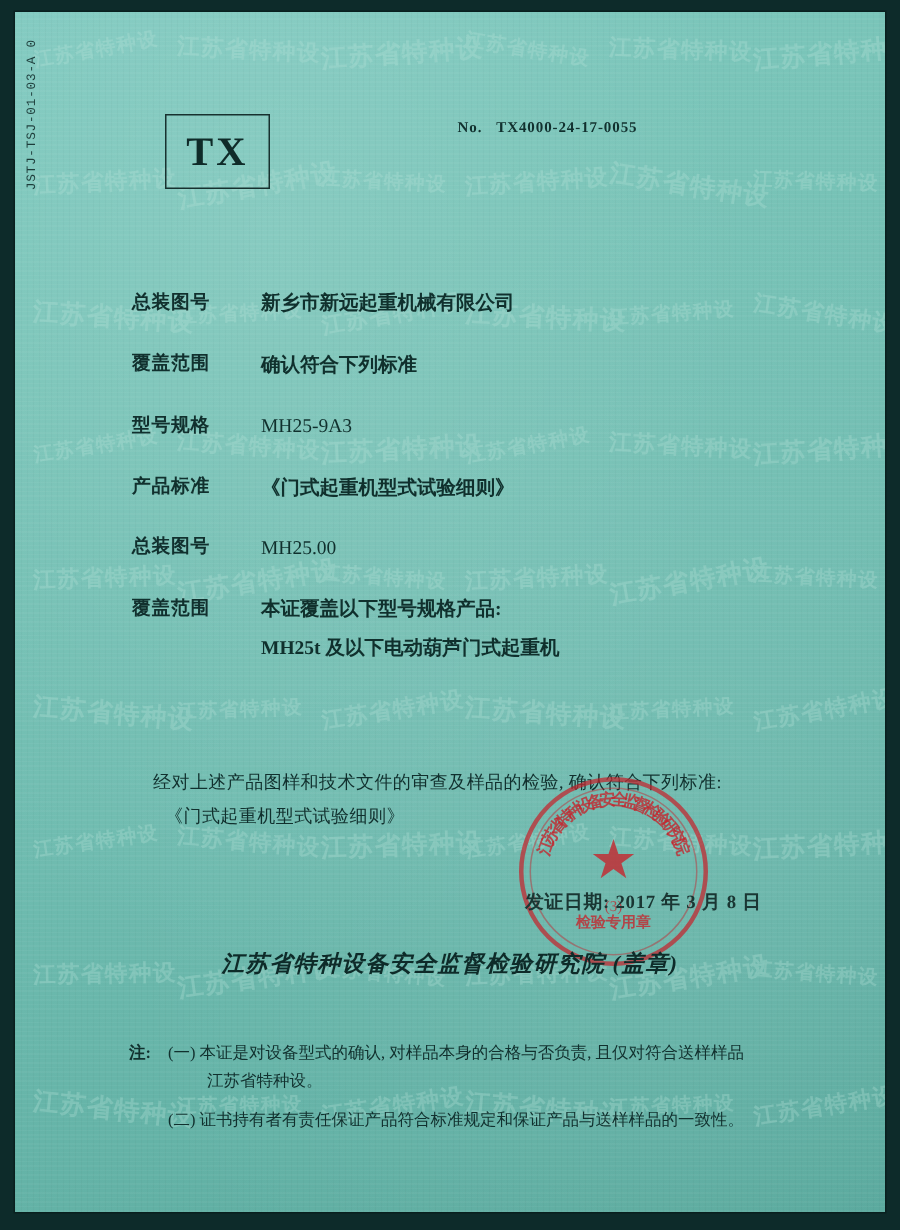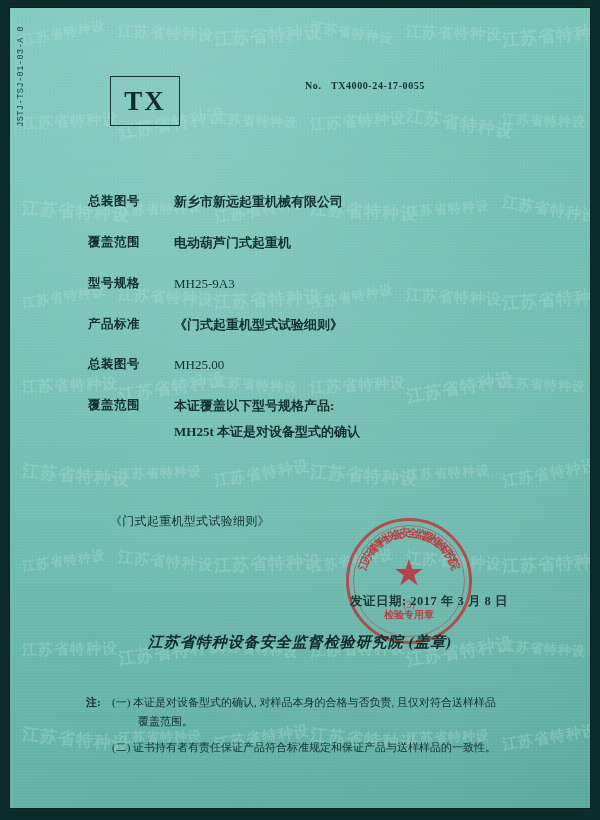--- a/index.html
+++ b/index.html
@@ -405,44 +405,45 @@
         </div>
       </div>
 
       <div class="fields">
         <div class="row">
           <div class="label">总装图号</div>
           <div class="value bold">新乡市新远起重机械有限公司</div>
         </div>
         <div class="row">
           <div class="label">覆盖范围</div>
-          <div class="value bold">电动葫芦门式起重机</div>
+          <div class="value bold">确认符合下列标准</div>
         </div>
         <div class="row">
           <div class="label">型号规格</div>
           <div class="value">MH25-9A3</div>
         </div>
         <div class="row">
           <div class="label">产品标准</div>
           <div class="value bold">《门式起重机型式试验细则》</div>
         </div>
         <div class="row">
           <div class="label">总装图号</div>
           <div class="value">MH25.00</div>
         </div>
         <div class="row">
           <div class="label">覆盖范围</div>
           <div class="value bold">
             <span>本证覆盖以下型号规格产品:</span>
-            <span class="value-line2">MH25t 本证是对设备型式的确认</span>
+            <span class="value-line2">MH25t 及以下电动葫芦门式起重机</span>
           </div>
         </div>
       </div>
 
       <div class="declaration">
+        <span>经对上述产品图样和技术文件的审查及样品的检验, 确认符合下列标准:</span>
         <span class="d2">《门式起重机型式试验细则》</span>
       </div>
 
       <div class="seal">
         <div class="seal-ring"></div>
         <div class="seal-ring-inner"></div>
         <div class="seal-star">★</div>
         <div class="seal-text-top" id="seal-arc">
             <span class="seal-char" style="transform: translate(-45.1052px, -16.417px) rotate(-70deg) translate(-50%, -50%);">江</span>
             <span class="seal-char" style="transform: translate(-41.8457px, -23.5147px) rotate(-60.6667deg) translate(-50%, -50%);">苏</span>
@@ -468,21 +469,21 @@
       <div class="issue-date hand">发证日期: 2017 年 3 月 8 日</div>
 
       <div class="institute">江苏省特种设备安全监督检验研究院 (盖章)</div>
 
       <div class="notes">
         <div class="note-row">
           <div class="note-key">注:</div>
           <div class="note-body">
             <span>(一)</span>
             <span>本证是对设备型式的确认, 对样品本身的合格与否负责, 且仅对符合送样样品</span>
-            <span class="note-sub">覆盖范围。</span>
+            <span class="note-sub">江苏省特种设。</span>
           </div>
         </div>
         <div class="note-row">
           <div class="note-key"></div>
           <div class="note-body">
             <span>(二)</span>
             <span>证书持有者有责任保证产品符合标准规定和保证产品与送样样品的一致性。</span>
           </div>
         </div>
       </div>

